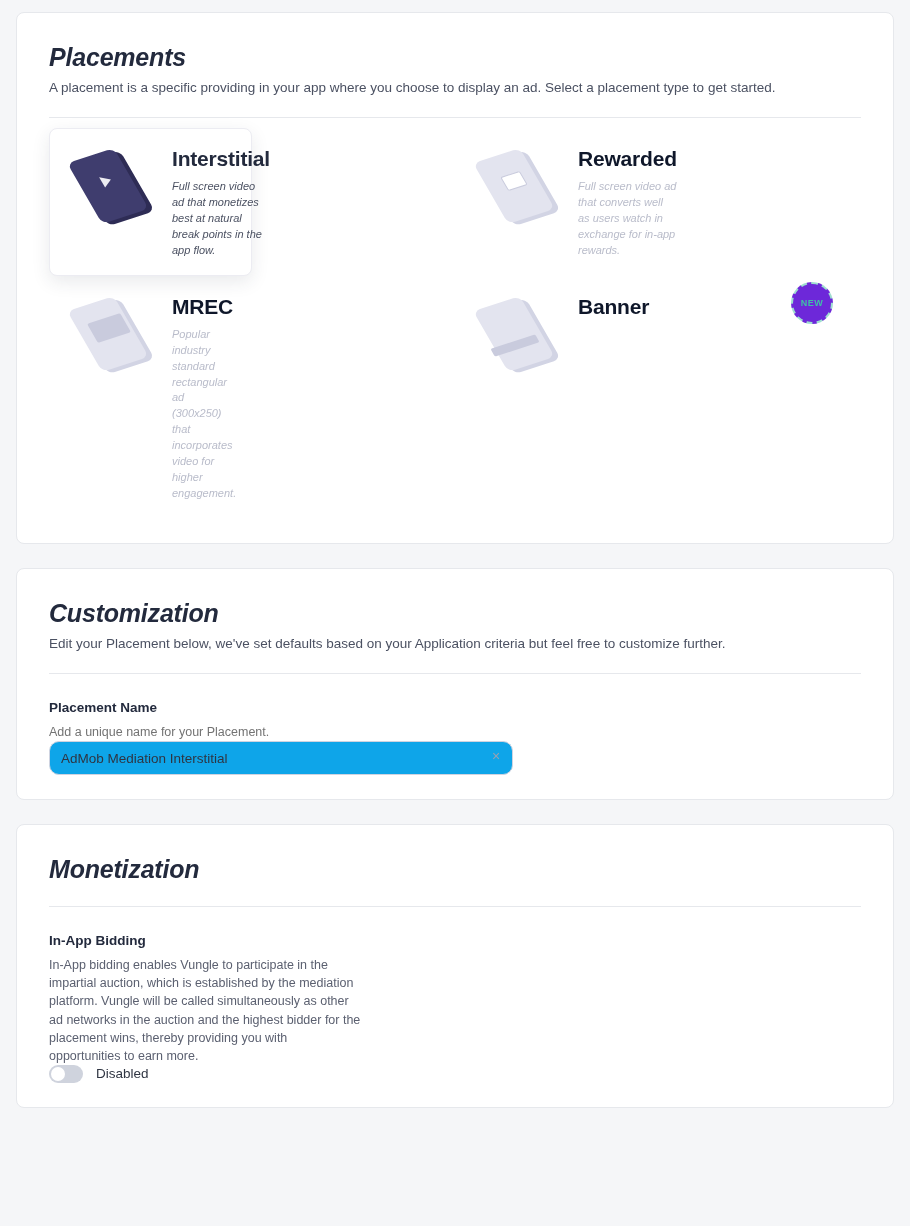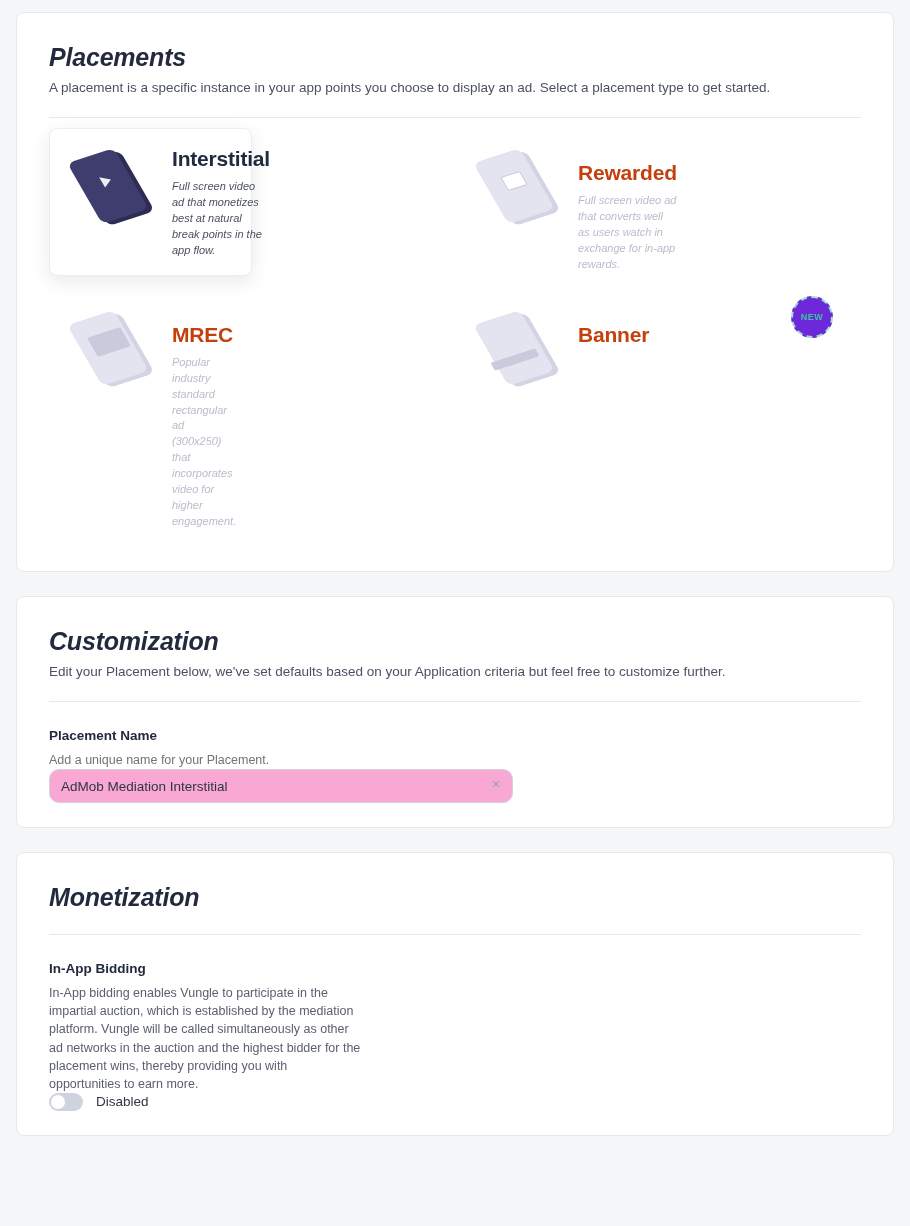--- a/index.html
+++ b/index.html
@@ -72,21 +72,21 @@
     margin-right: 8px;
   }
   .placement-text { padding-top: 2px; }
   .placement-name {
     font-size: 21px;
     font-weight: bold;
     color: #232a3d;
     margin: 0 0 8px 0;
     letter-spacing: -0.2px;
   }
-  .placement.muted .placement-name { color: #c2410c; margin-top: 14px; }
+  .placement.muted .placement-name { color: #0f172a; }
   .placement-desc {
     font-size: 11px;
     line-height: 1.45;
     color: #4b5162;
     margin: 0;
     max-width: 248px;
     font-style: italic;
   }
   .placement.muted .placement-desc { color: #b9bcca; }
 
@@ -183,21 +183,21 @@
   .text-input {
     width: 100%;
     height: 34px;
     border: 1px solid #cfd3e0;
     border-radius: 10px;
     padding: 6px 30px 6px 11px;
     font-size: 13.5px;
     color: #2f3542;
     font-family: "Liberation Sans", sans-serif;
     outline: none;
-    background: #f9a8d4;
+    background: #0ea5e9;
   }
   .input-clear {
     position: absolute;
     right: 10px; top: 8px;
     width: 14px; height: 14px;
     color: #9aa0b0;
     font-size: 14px;
     line-height: 14px;
     text-align: center;
     cursor: pointer;
@@ -251,21 +251,21 @@
     max-width: 312px;
   }
 </style>
 </head>
 <body>
 
 <div class="page">
 
   <section class="card">
     <h2 class="card-title">Placements</h2>
-    <p class="card-sub">A placement is a specific instance in your app points you choose to display an ad. Select a placement type to get started.</p>
+    <p class="card-sub">A placement is a specific providing in your app where you choose to display an ad. Select a placement type to get started.</p>
     <div class="divider"></div>
 
     <div class="placement-grid">
 
       <div class="placement-wrap">
         <div class="placement selected">
           <div class="placement-art">
             <div class="art-phone dark"></div>
             <div class="art-play"></div>
           </div>

